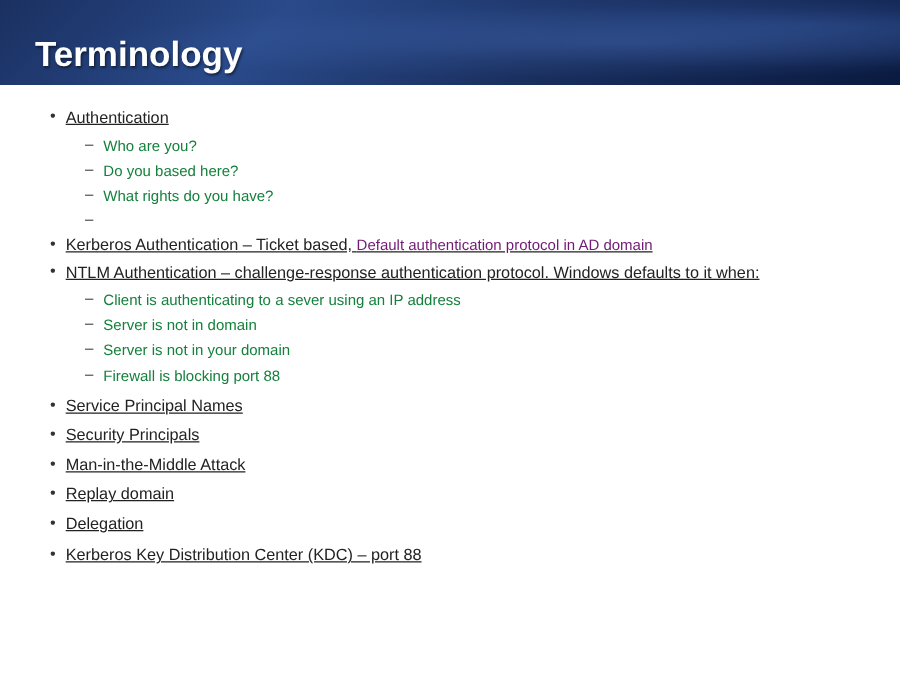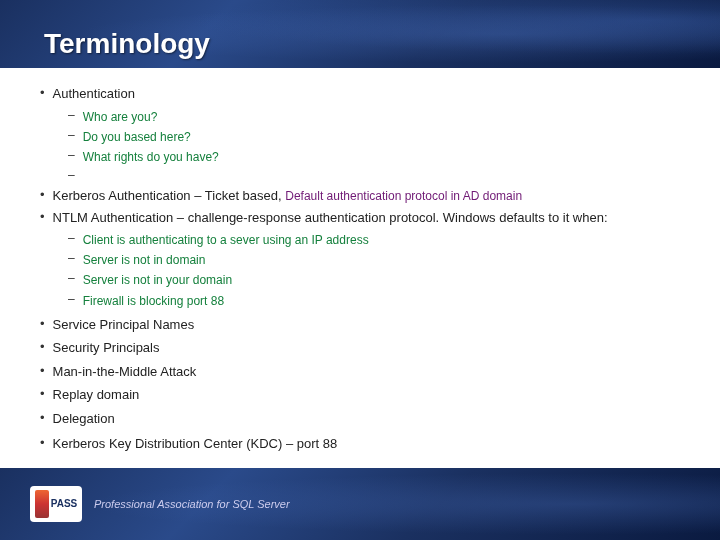--- a/index.html
+++ b/index.html
@@ -36,21 +36,21 @@
       position: absolute;
       top: 0; left: 0; right: 0; bottom: 0;
       background: 
         radial-gradient(ellipse at 70% 50%, rgba(80,120,200,0.3) 0%, transparent 60%),
         radial-gradient(ellipse at 90% 30%, rgba(60,100,180,0.4) 0%, transparent 50%);
     }
 
     .slide-title {
       position: absolute;
       bottom: 8px;
-      left: 44px;
+      left: 28px;
       color: #fff;
       font-size: 28px;
       font-weight: bold;
       font-family: Arial, sans-serif;
       text-shadow: 1px 1px 2px rgba(0,0,0,0.5);
     }
 
     
     .content {
       flex: 1;
@@ -70,20 +70,21 @@
       font-size: 13px;
       margin-right: 8px;
       margin-top: 1px;
       flex-shrink: 0;
     }
 
     .bullet-text {
       color: #222;
       font-size: 13px;
       line-height: 1.5;
+      text-decoration: underline;
     }
 
     
     .sub-bullets {
       margin-left: 28px;
       margin-bottom: 4px;
     }
 
     .sub-bullet-item {
       display: flex;
@@ -266,25 +267,14 @@
       <span class="bullet-text">Delegation</span>
     </div>
 
     <div class="bullet-item kdcline">
       <span class="bullet">•</span>
       <span class="bullet-text">Kerberos Key Distribution Center (KDC) – port 88</span>
     </div>
 
   </div>
 
-  <div class="bottom-banner">
-    <div class="pass-logo">
-      <div class="pass-box">
-        <div class="pass-box-inner">
-          <div class="pass-left"></div>
-          <div class="pass-right-letters">PASS</div>
-        </div>
-      </div>
-      <span class="pass-tagline">Professional Association for SQL Server</span>
-    </div>
-  </div>
 
 </div>
 
 </body></html>

